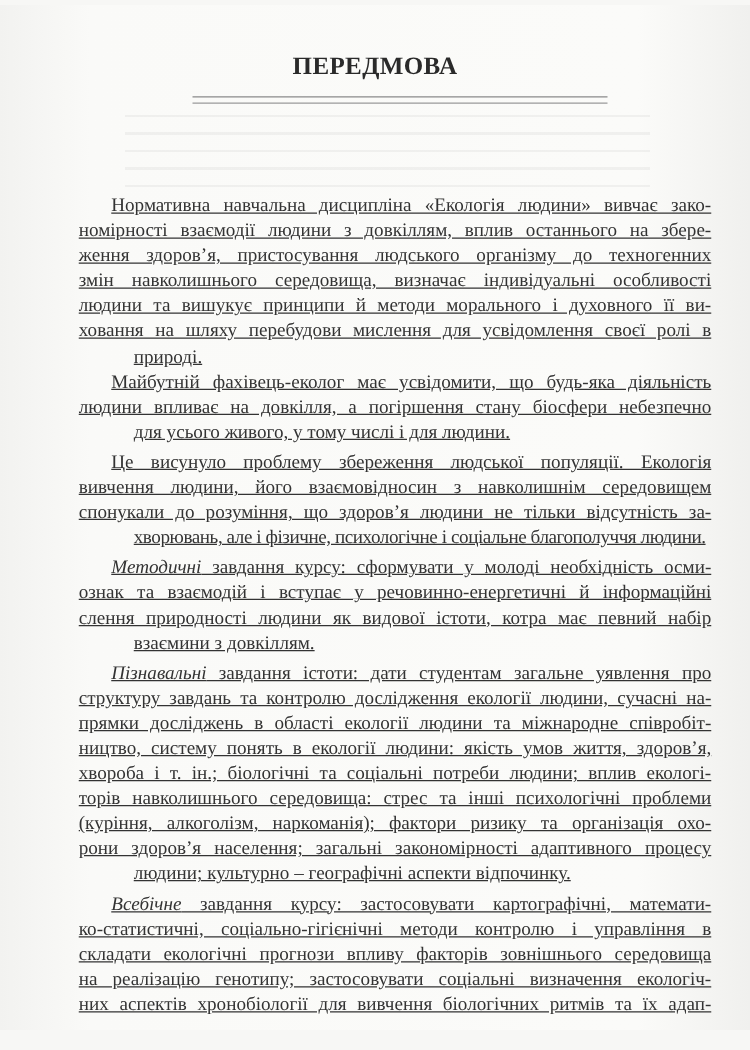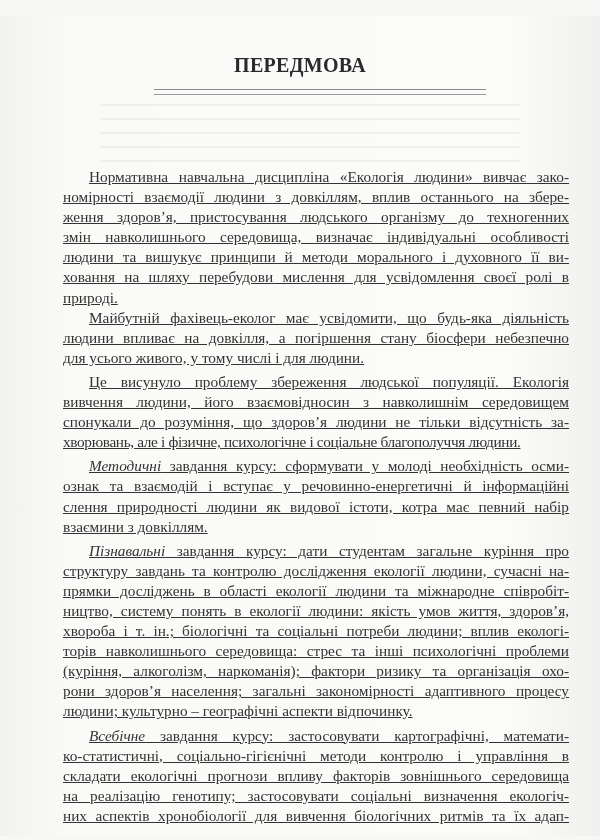--- a/index.html
+++ b/index.html
@@ -8,21 +8,21 @@
     }
     body {
       width: 600px;
       height: 840px;
       background: #f7f7f5;
       overflow: hidden;
       position: relative;
     }
     .page {
       position: absolute;
-      left: 0; top: 16px;
+      left: 0; top: 4px;
       width: 600px;
       height: 820px;
       background: linear-gradient(90deg, #f2f2f0 0%, #fafaf8 12%, #fbfbf9 85%, #f0f0ee 100%);
     }
     .title {
       position: absolute;
       top: 38px;
       left: 0;
       width: 600px;
       text-align: center;
@@ -74,20 +74,21 @@
       font-style: italic;
     }
     .line {
       display: block;
       text-align: justify;
       text-align-last: justify;
       white-space: nowrap;
     }
     .line.last {
       text-align-last: left;
+      margin-left: 44px;
     }
     .line.indent {
       padding-left: 26px;
     }
     .body-text p { text-indent: 0; }
   </style>
 </head>
 <body>
 
 <div class="page">
@@ -121,21 +122,21 @@
     </p>
 
     <p class="gap">
       <span class="line indent"><em>Методичні</em><span> завдання курсу: сформувати у молоді необхідність осми-</span></span>
       <span class="line">ознак та взаємодій і вступає у речовинно-енергетичні й інформаційні</span>
       <span class="line">слення природності людини як видової істоти, котра має певний набір</span>
       <span class="line last">взаємини з довкіллям.</span>
     </p>
 
     <p class="gap">
-      <span class="line indent"><em>Пізнавальні</em><span> завдання курсу: дати студентам загальне куріння про</span></span>
+      <span class="line indent"><em>Пізнавальні</em><span> завдання істоти: дати студентам загальне уявлення про</span></span>
       <span class="line">структуру завдань та контролю дослідження екології людини, сучасні на-</span>
       <span class="line">прямки досліджень в області екології людини та міжнародне співробіт-</span>
       <span class="line">ництво, систему понять в екології людини: якість умов життя, здоров’я,</span>
       <span class="line">хвороба і т. ін.; біологічні та соціальні потреби людини; вплив екологі-</span>
       <span class="line">торів навколишнього середовища: стрес та інші психологічні проблеми</span>
       <span class="line">(куріння, алкоголізм, наркоманія); фактори ризику та організація охо-</span>
       <span class="line">рони здоров’я населення; загальні закономірності адаптивного процесу</span>
       <span class="line last">людини; культурно – географічні аспекти відпочинку.</span>
     </p>
 

